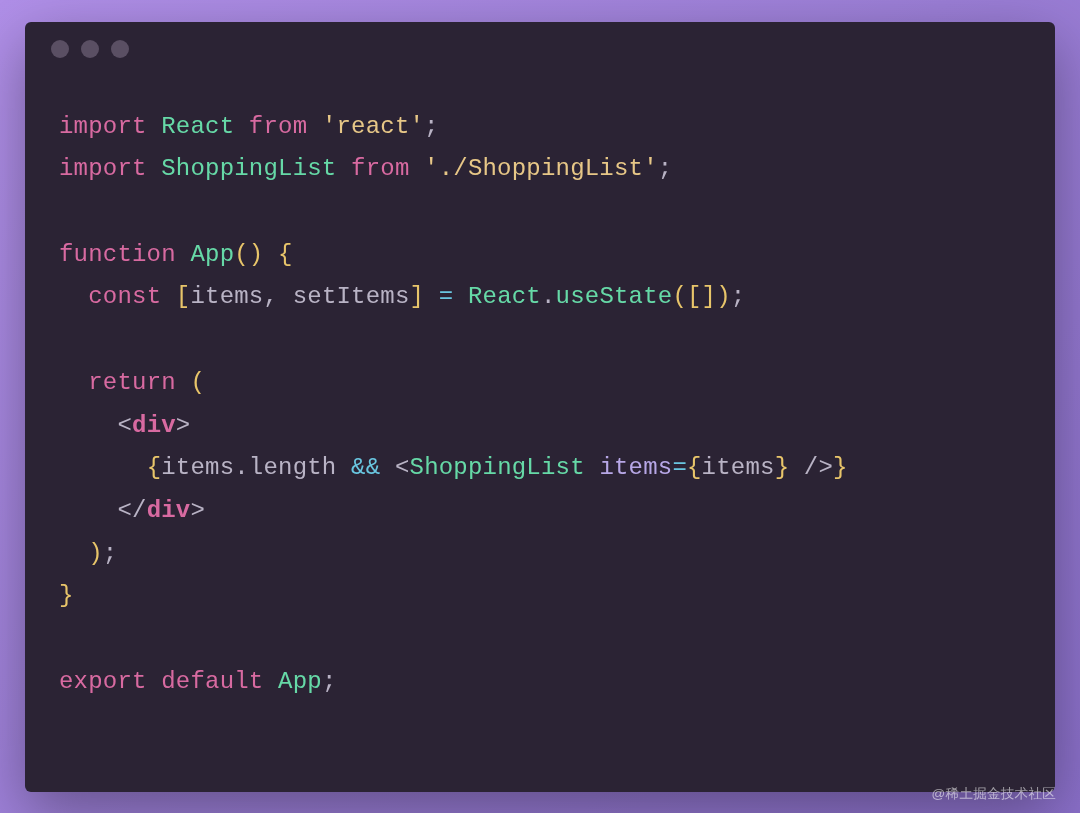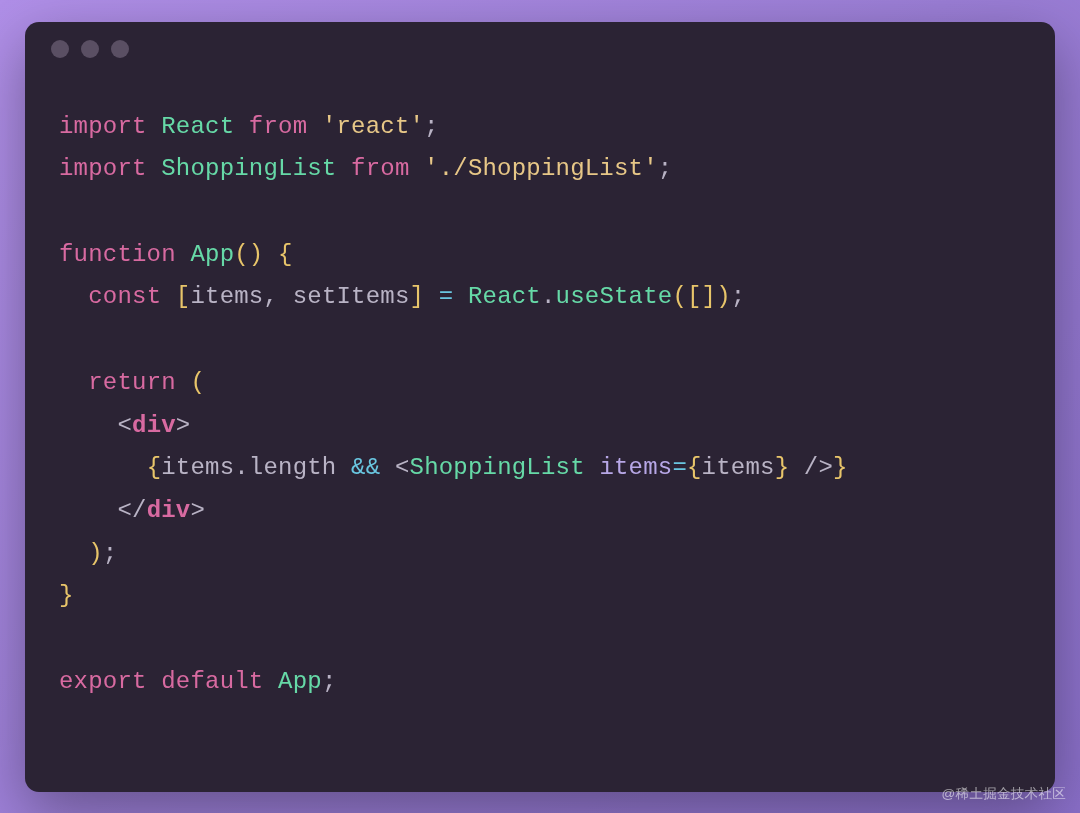--- a/index.html
+++ b/index.html
@@ -9,21 +9,21 @@
     display: flex;
     align-items: center;
     justify-content: center;
     font-family: ui-monospace, SFMono-Regular, Menlo, Monaco, Consolas, "Liberation Mono", "Courier New", monospace;
     position: relative;
   }
   .window {
     width: 1030px;
     height: 770px;
     background: #2b2334;
-    border-radius: 14px;
+    border-radius: 6px;
     box-shadow: 0 20px 60px rgba(0,0,0,0.35);
     overflow: hidden;
     display: flex;
     flex-direction: column;
   }
   .titlebar {
     height: 54px;
     display: flex;
     align-items: center;
     padding-left: 26px;
@@ -47,21 +47,21 @@
   .kw   { color: #d86aa1; } 
   .id   { color: #66d9a7; } 
   .str  { color: #e7c787; } 
   .punc { color: #b9b3c5; } 
   .op   { color: #69c6e0; } 
   .tag  { color: #d86aa1; font-weight: bold; } 
   .attr { color: #b7a7e6; } 
   .brkt { color: #e8c56a; } 
   .wm {
     position: absolute;
-    right: 14px;
+    right: 24px;
     bottom: 10px;
     color: rgba(255,255,255,0.55);
     font-family: -apple-system, BlinkMacSystemFont, "Segoe UI", sans-serif;
     font-size: 13.5px;
     letter-spacing: 0.3px;
   }
 </style>
 </head>
 <body>
 

